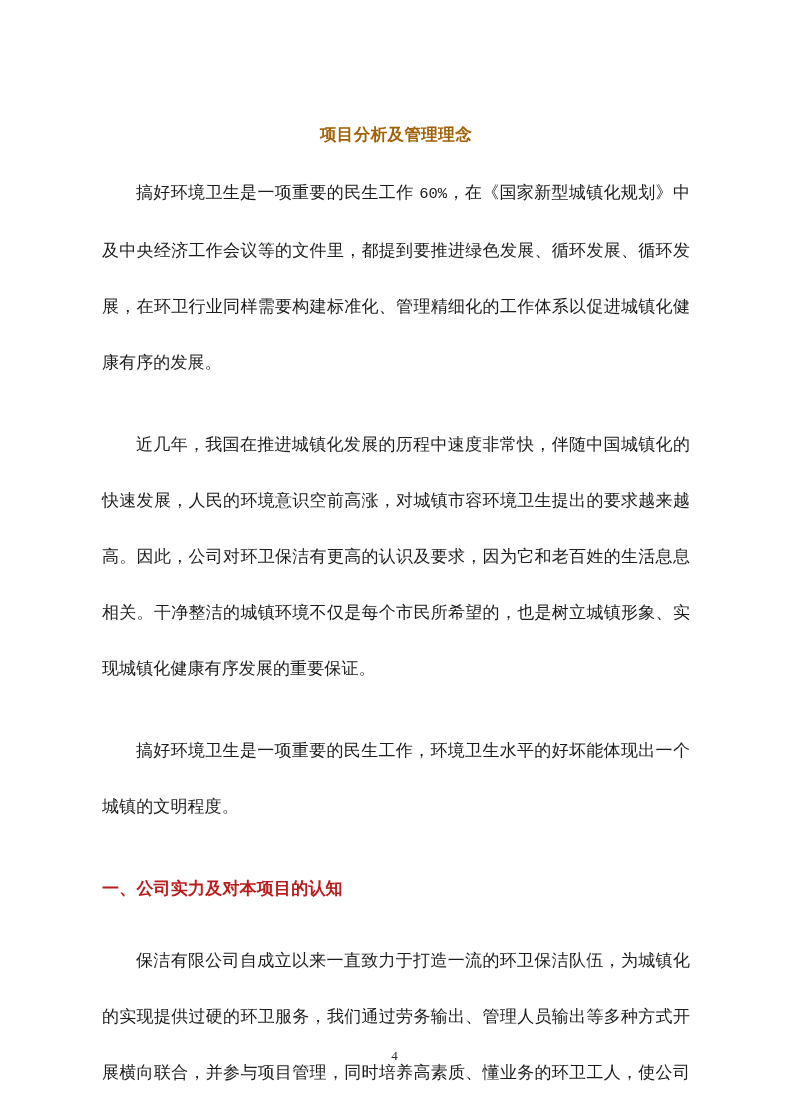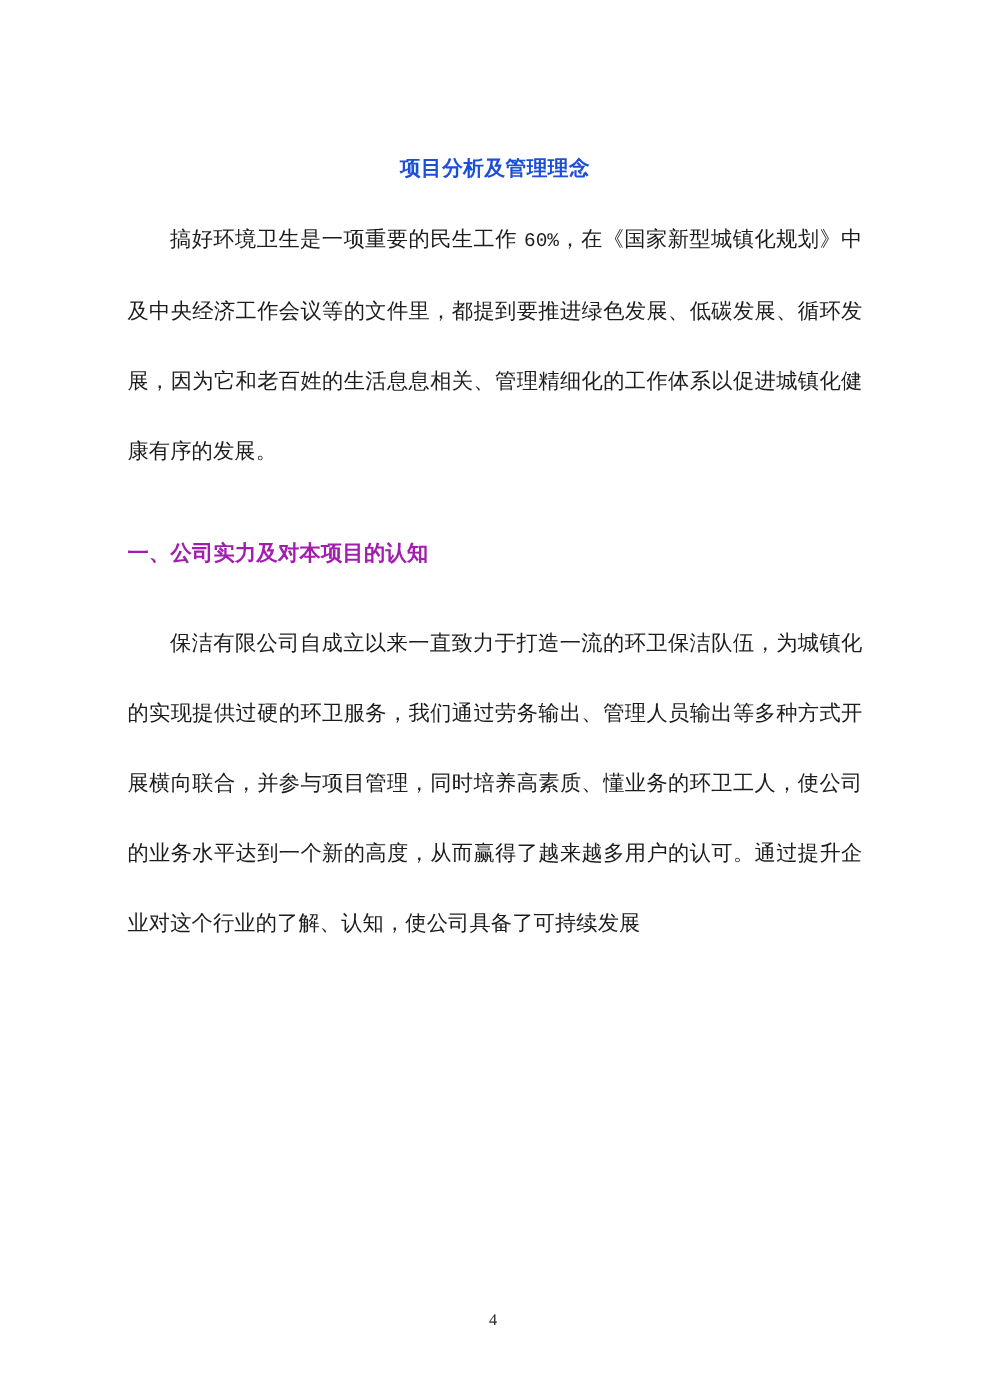--- a/index.html
+++ b/index.html
@@ -31,21 +31,21 @@
   
   .doc-title {
     margin: 0;
     padding-top: 120px;
     text-align: center;
     font-family: "DejaVu Serif", "Liberation Serif", serif;
     font-weight: 700;
     font-size: 16.5px;
     line-height: 30px;
     letter-spacing: 0.4px;
-    color: #1d4ed8;
+    color: #a16207;
   }
 
   
   .para {
     margin: 0;
     padding-top: 26px;
     font-family: "DejaVu Serif", "Liberation Serif", serif;
     font-size: 17px;
     line-height: 56px;
     text-align: justify;
@@ -76,21 +76,21 @@
     margin: 0;
     padding-top: 34px;
     padding-bottom: 2px;
     font-family: "DejaVu Sans", "Liberation Sans", sans-serif;
     font-weight: 700;
     font-size: 17px;
     line-height: 40px;
     letter-spacing: 0.2px;
     text-indent: 0;
     text-align: left;
-    color: #a21caf;
+    color: #b91c1c;
   }
 
   
   .page-number {
     position: absolute;
     left: 0;
     right: 0;
     top: 1048px;
     text-align: center;
     font-family: "Liberation Serif", "DejaVu Serif", serif;
@@ -101,23 +101,25 @@
 </style>
 </head>
 <body>
 
 <div class="page">
 
   <div class="content">
 
     <h1 class="doc-title">项目分析及管理理念</h1>
 
-    <p class="para first-para"><span>搞好环境卫生是一项重要的民生工作 </span><span class="num">60%</span><span>，在《国家新型城镇化规划》中及中央经济工作会议等的文件里，都提到要推进绿色发展、低碳发展、循环发展，因为它和老百姓的生活息息相关、管理精细化的工作体系以促进城镇化健康有序的发展。</span></p>
+    <p class="para first-para"><span>搞好环境卫生是一项重要的民生工作 </span><span class="num">60%</span><span>，在《国家新型城镇化规划》中及中央经济工作会议等的文件里，都提到要推进绿色发展、循环发展、循环发展，在环卫行业同样需要构建标准化、管理精细化的工作体系以促进城镇化健康有序的发展。</span></p>
 
+    <p class="para">近几年，我国在推进城镇化发展的历程中速度非常快，伴随中国城镇化的快速发展，人民的环境意识空前高涨，对城镇市容环境卫生提出的要求越来越高。因此，公司对环卫保洁有更高的认识及要求，因为它和老百姓的生活息息相关。干净整洁的城镇环境不仅是每个市民所希望的，也是树立城镇形象、实现城镇化健康有序发展的重要保证。</p>
 
+    <p class="para">搞好环境卫生是一项重要的民生工作，环境卫生水平的好坏能体现出一个城镇的文明程度。</p>
 
     <h2 class="section-heading">一、公司实力及对本项目的认知</h2>
 
     <p class="para tight">保洁有限公司自成立以来一直致力于打造一流的环卫保洁队伍，为城镇化的实现提供过硬的环卫服务，我们通过劳务输出、管理人员输出等多种方式开展横向联合，并参与项目管理，同时培养高素质、懂业务的环卫工人，使公司的业务水平达到一个新的高度，从而赢得了越来越多用户的认可。通过提升企业对这个行业的了解、认知，使公司具备了可持续发展</p>
 
   </div>
 
   <div class="page-number">4</div>
 
 </div>

